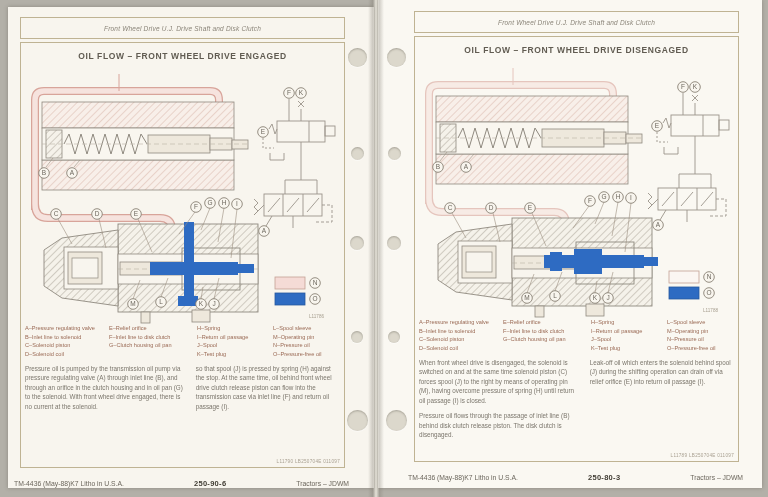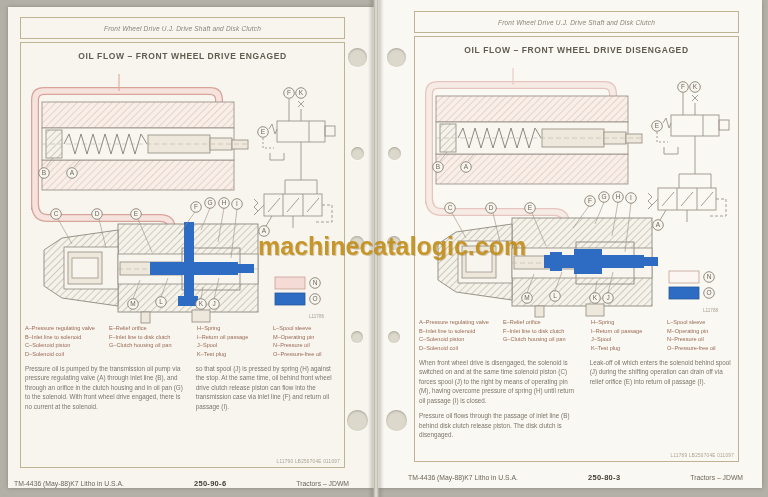--- a/index.html
+++ b/index.html
@@ -542,14 +542,13 @@
   <div class="hole" style="left:351px;top:147px;width:13px;height:13px;"></div>
   <div class="hole" style="left:350px;top:236px;width:14px;height:14px;"></div>
   <div class="hole" style="left:351px;top:331px;width:12px;height:12px;"></div>
   <div class="hole" style="left:347px;top:410px;width:21px;height:21px;"></div>
   <div class="hole" style="left:387px;top:48px;width:19px;height:19px;"></div>
   <div class="hole" style="left:388px;top:147px;width:13px;height:13px;"></div>
   <div class="hole" style="left:387px;top:236px;width:14px;height:14px;"></div>
   <div class="hole" style="left:388px;top:331px;width:12px;height:12px;"></div>
   <div class="hole" style="left:386px;top:410px;width:21px;height:21px;"></div>
 
-  <div class="watermark">machinecatalogic.com</div>
 </div>
 
 </body></html>

